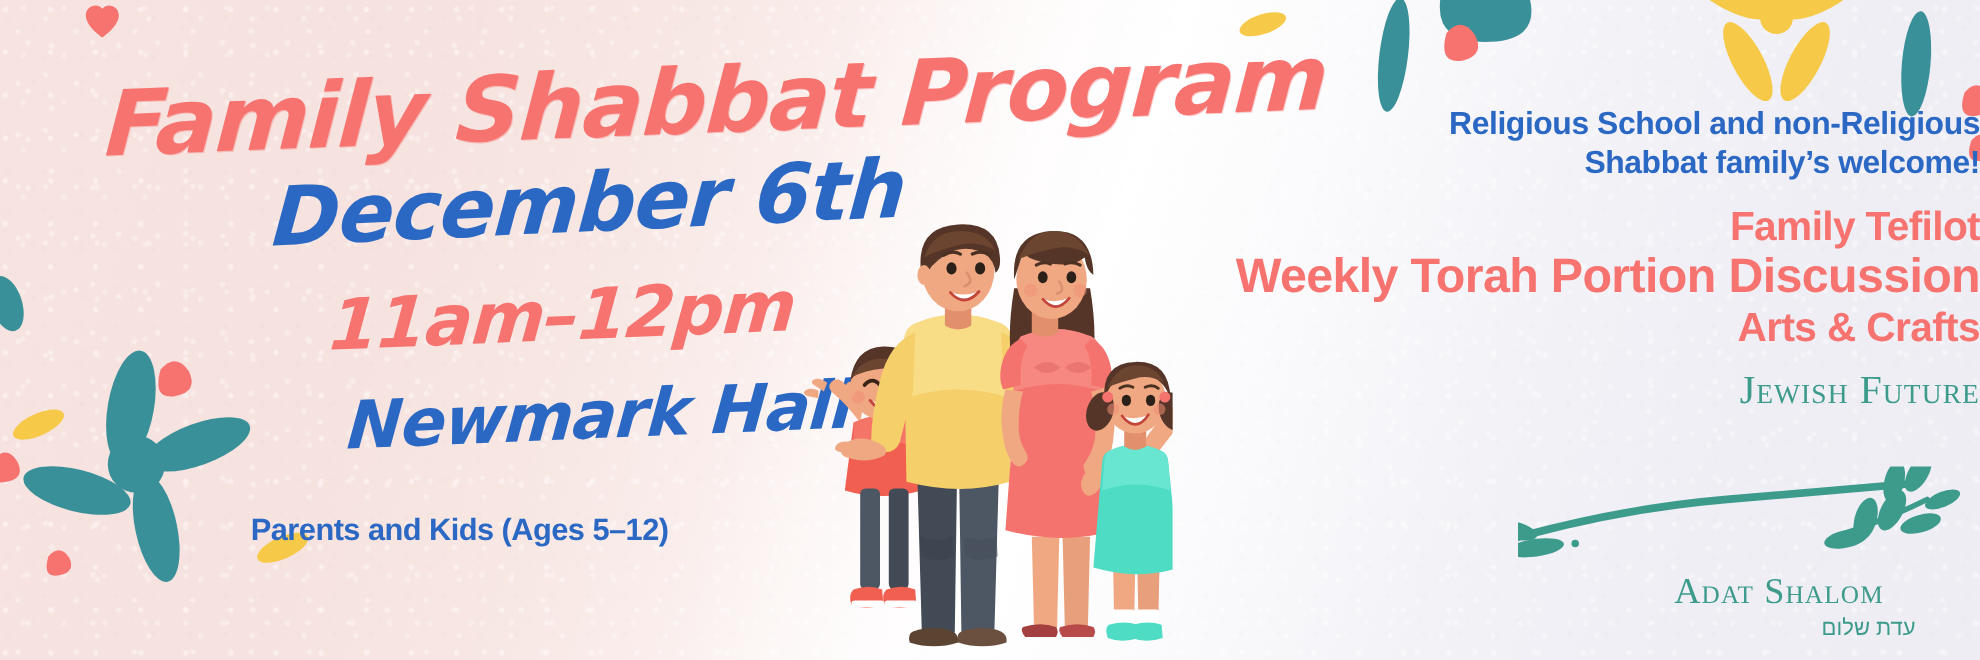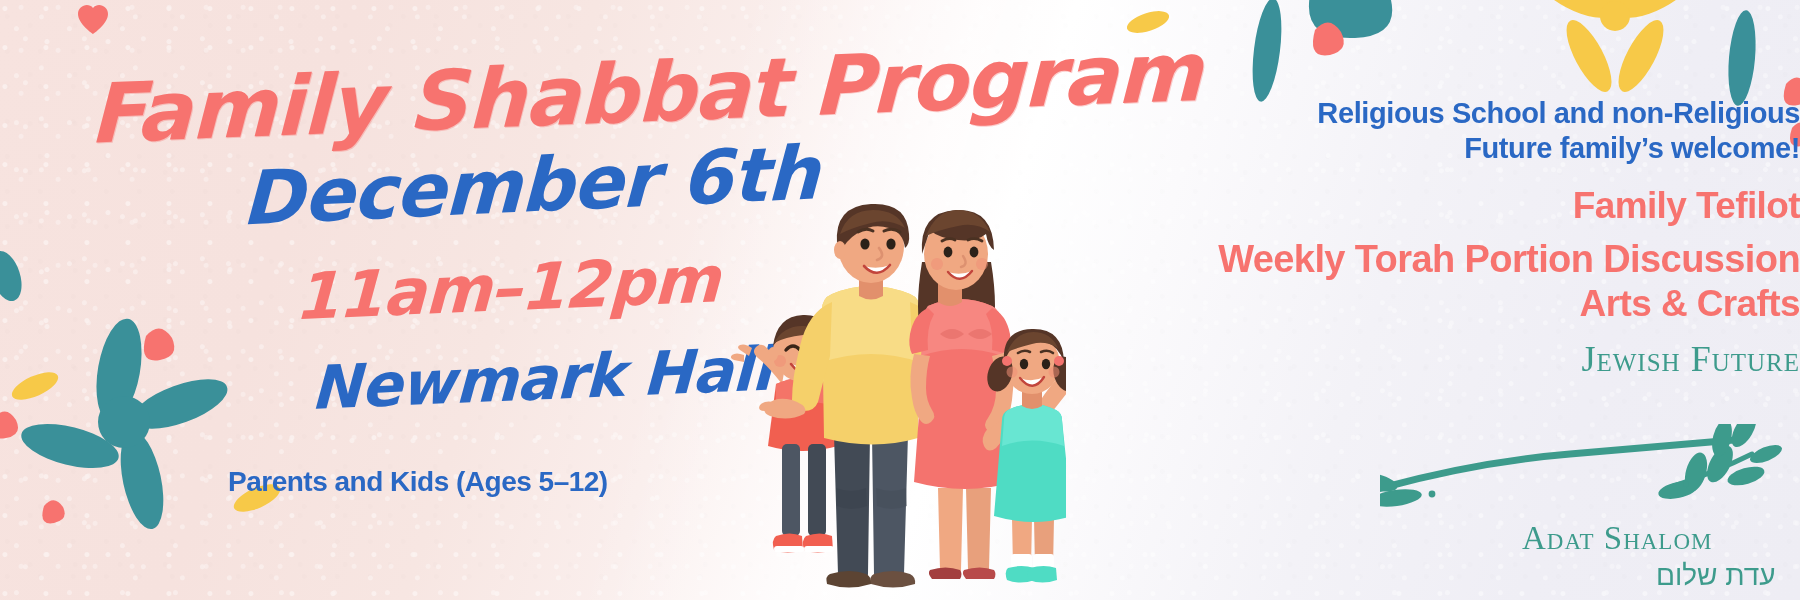--- a/index.html
+++ b/index.html
@@ -122,21 +122,21 @@
     letter-spacing:-.4px;
   }
   .program-item {
     font-weight:bold;
     color:#f7736f;
     letter-spacing:-.6px;
     line-height:1.12;
     white-space:nowrap;
   }
   #program-tefilot { font-size:37px; margin-top:18px; }
-  #program-torah   { font-size:38px; margin-top:12px; }
+  #program-torah   { font-size:44px; }
   #program-arts    { font-size:37px; margin-top:2px; }
 
   #tagline {
     margin-top:16px;
     font-family:"Liberation Serif", serif;
     color:#3d9b8c;
     font-size:36px;
     line-height:1.08;
     font-variant:small-caps;
     letter-spacing:1px;
@@ -155,21 +155,21 @@
     font-family:"Liberation Serif", serif;
     font-variant:small-caps;
     font-size:33px;
     letter-spacing:1px;
     color:#3d9b8c;
     white-space:nowrap;
   }
   #logo-hebrew {
     position:absolute;
     left:276px; top:136px;
-    font-size:28px;
+    font-size:20px;
     color:#3d9b8c;
     direction:rtl;
     white-space:nowrap;
   }
 
   
   #family-illustration {
     position:absolute;
     left:716px; top:188px;
     width:350px; height:412px;
@@ -401,21 +401,21 @@
       <path d="M304 190 q13 16 24 -1 q-12 6 -24 1 Z" fill="#fff"></path>
       <path d="M304 190 q13 16 24 -1" stroke="#c2453c" stroke-width="2.4" fill="none" stroke-linecap="round"></path>
       <circle cx="296" cy="184" r="5.5" fill="#f08e76" opacity=".55"></circle>
       <circle cx="338" cy="184" r="5.5" fill="#f08e76" opacity=".55"></circle>
     </g>
   </svg>
 
   <div id="right-col">
     <div id="welcome-note">
       <div>Religious School and non-Religious</div>
-      <div>Future family’s welcome!</div>
+      <div>Shabbat family’s welcome!</div>
     </div>
 
     <div id="program-tefilot" class="program-item">Family Tefilot</div>
     <div id="program-torah" class="program-item">Weekly Torah Portion Discussion</div>
     <div id="program-arts" class="program-item">Arts &amp; Crafts</div>
 
     <div id="tagline">
       <div>Jewish Future</div>
     </div>
   </div>

